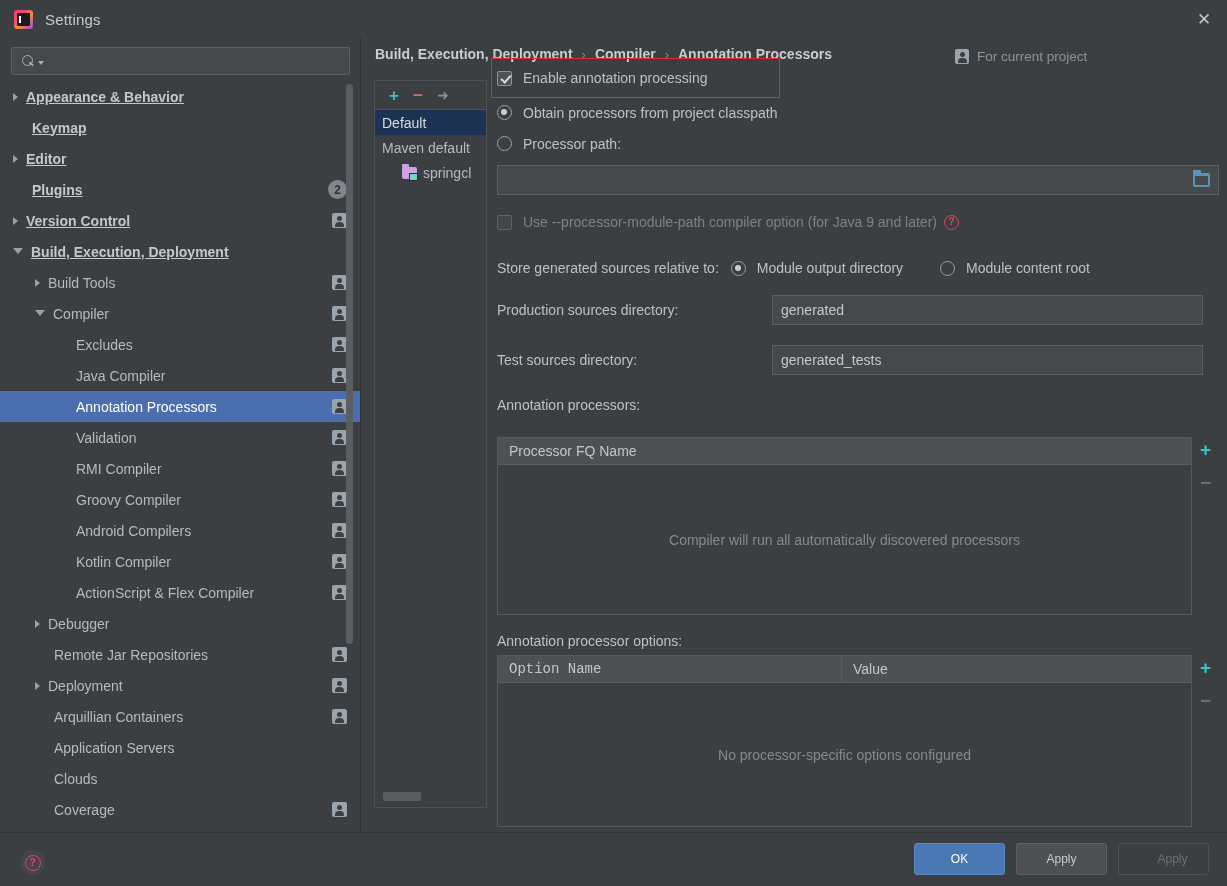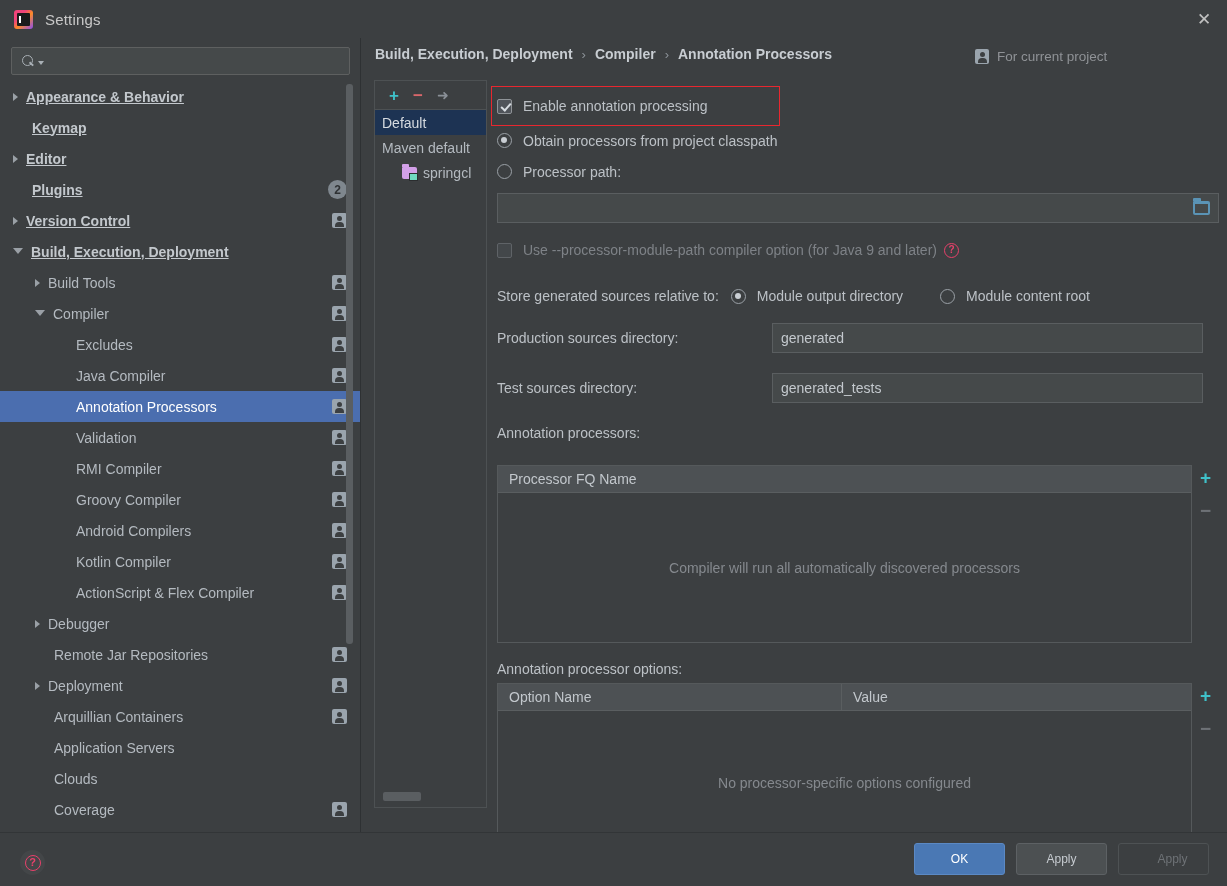--- a/index.html
+++ b/index.html
@@ -117,21 +117,21 @@
   }
 
   
   .content { position: absolute; left: 361px; top: 38px; width: 866px; height: 794px; }
   .breadcrumb {
     position: absolute; left: 14px; top: 8px; display: flex; align-items: center;
     font-weight: bold; font-size: 14px; color: #c8cdd2; white-space: nowrap;
   }
   .crumb-sep { margin: 0 9px; color: #8b9197; font-weight: normal; font-size: 13px; }
   .for-project {
-    position: absolute; left: 614px; top: 11px; display: flex; align-items: center;
+    position: absolute; left: 594px; top: 11px; display: flex; align-items: center;
     color: #8f9296; font-size: 13.5px; white-space: nowrap;
   }
   .for-project .badge-person { margin-right: 8px; width: 14px; height: 15px; }
 
   
   .profiles {
     position: absolute; left: 13px; top: 42px; width: 113px; height: 728px;
     background: #3c3f41; border: 1px solid #4d5153;
   }
   .profiles-toolbar {
@@ -158,21 +158,21 @@
   .folder-ico::after {
     content: ""; position: absolute; left: 7px; top: 6px; width: 7px; height: 6px;
     background: #6fd8c0; border: 1px solid #2b2d2f;
   }
   .profiles-hscroll {
     position: absolute; left: 8px; bottom: 6px; width: 38px; height: 9px;
     background: #5a5e61; border-radius: 2px;
   }
 
   
-  .settings { position: absolute; left: 136px; top: 54px; width: 722px; }
+  .settings { position: absolute; left: 136px; top: 26px; width: 722px; }
   .red-box {
     position: absolute; left: -6px; top: -6px; width: 289px; height: 40px;
     border: 1.6px solid #e8272f; pointer-events: none;
   }
   .row { display: flex; align-items: center; white-space: nowrap; }
 
   .checkbox {
     width: 15px; height: 15px; flex: none; border: 1px solid #8f9397;
     background: #50545a; border-radius: 2px; position: relative;
   }
@@ -495,21 +495,21 @@
         <div class="table-side">
           <span class="ts-plus">+</span>
           <span class="ts-minus">−</span>
         </div>
       </div>
 
       <div class="section-label" style="margin-top:18px;">Annotation processor options:</div>
       <div class="table-wrap" style="margin-top:6px;height:172px;">
         <div class="table">
           <div class="thead">
-            <div class="th" style="width:343px;">Option Name</div>
+            <div class="th" style="width:343px;font-family:Liberation Mono, monospace;">Option Name</div>
             <div class="th" style="flex:1;">Value</div>
           </div>
           <div class="tbody">No processor-specific options configured</div>
         </div>
         <div class="table-side">
           <span class="ts-plus">+</span>
           <span class="ts-minus">−</span>
         </div>
       </div>
 

